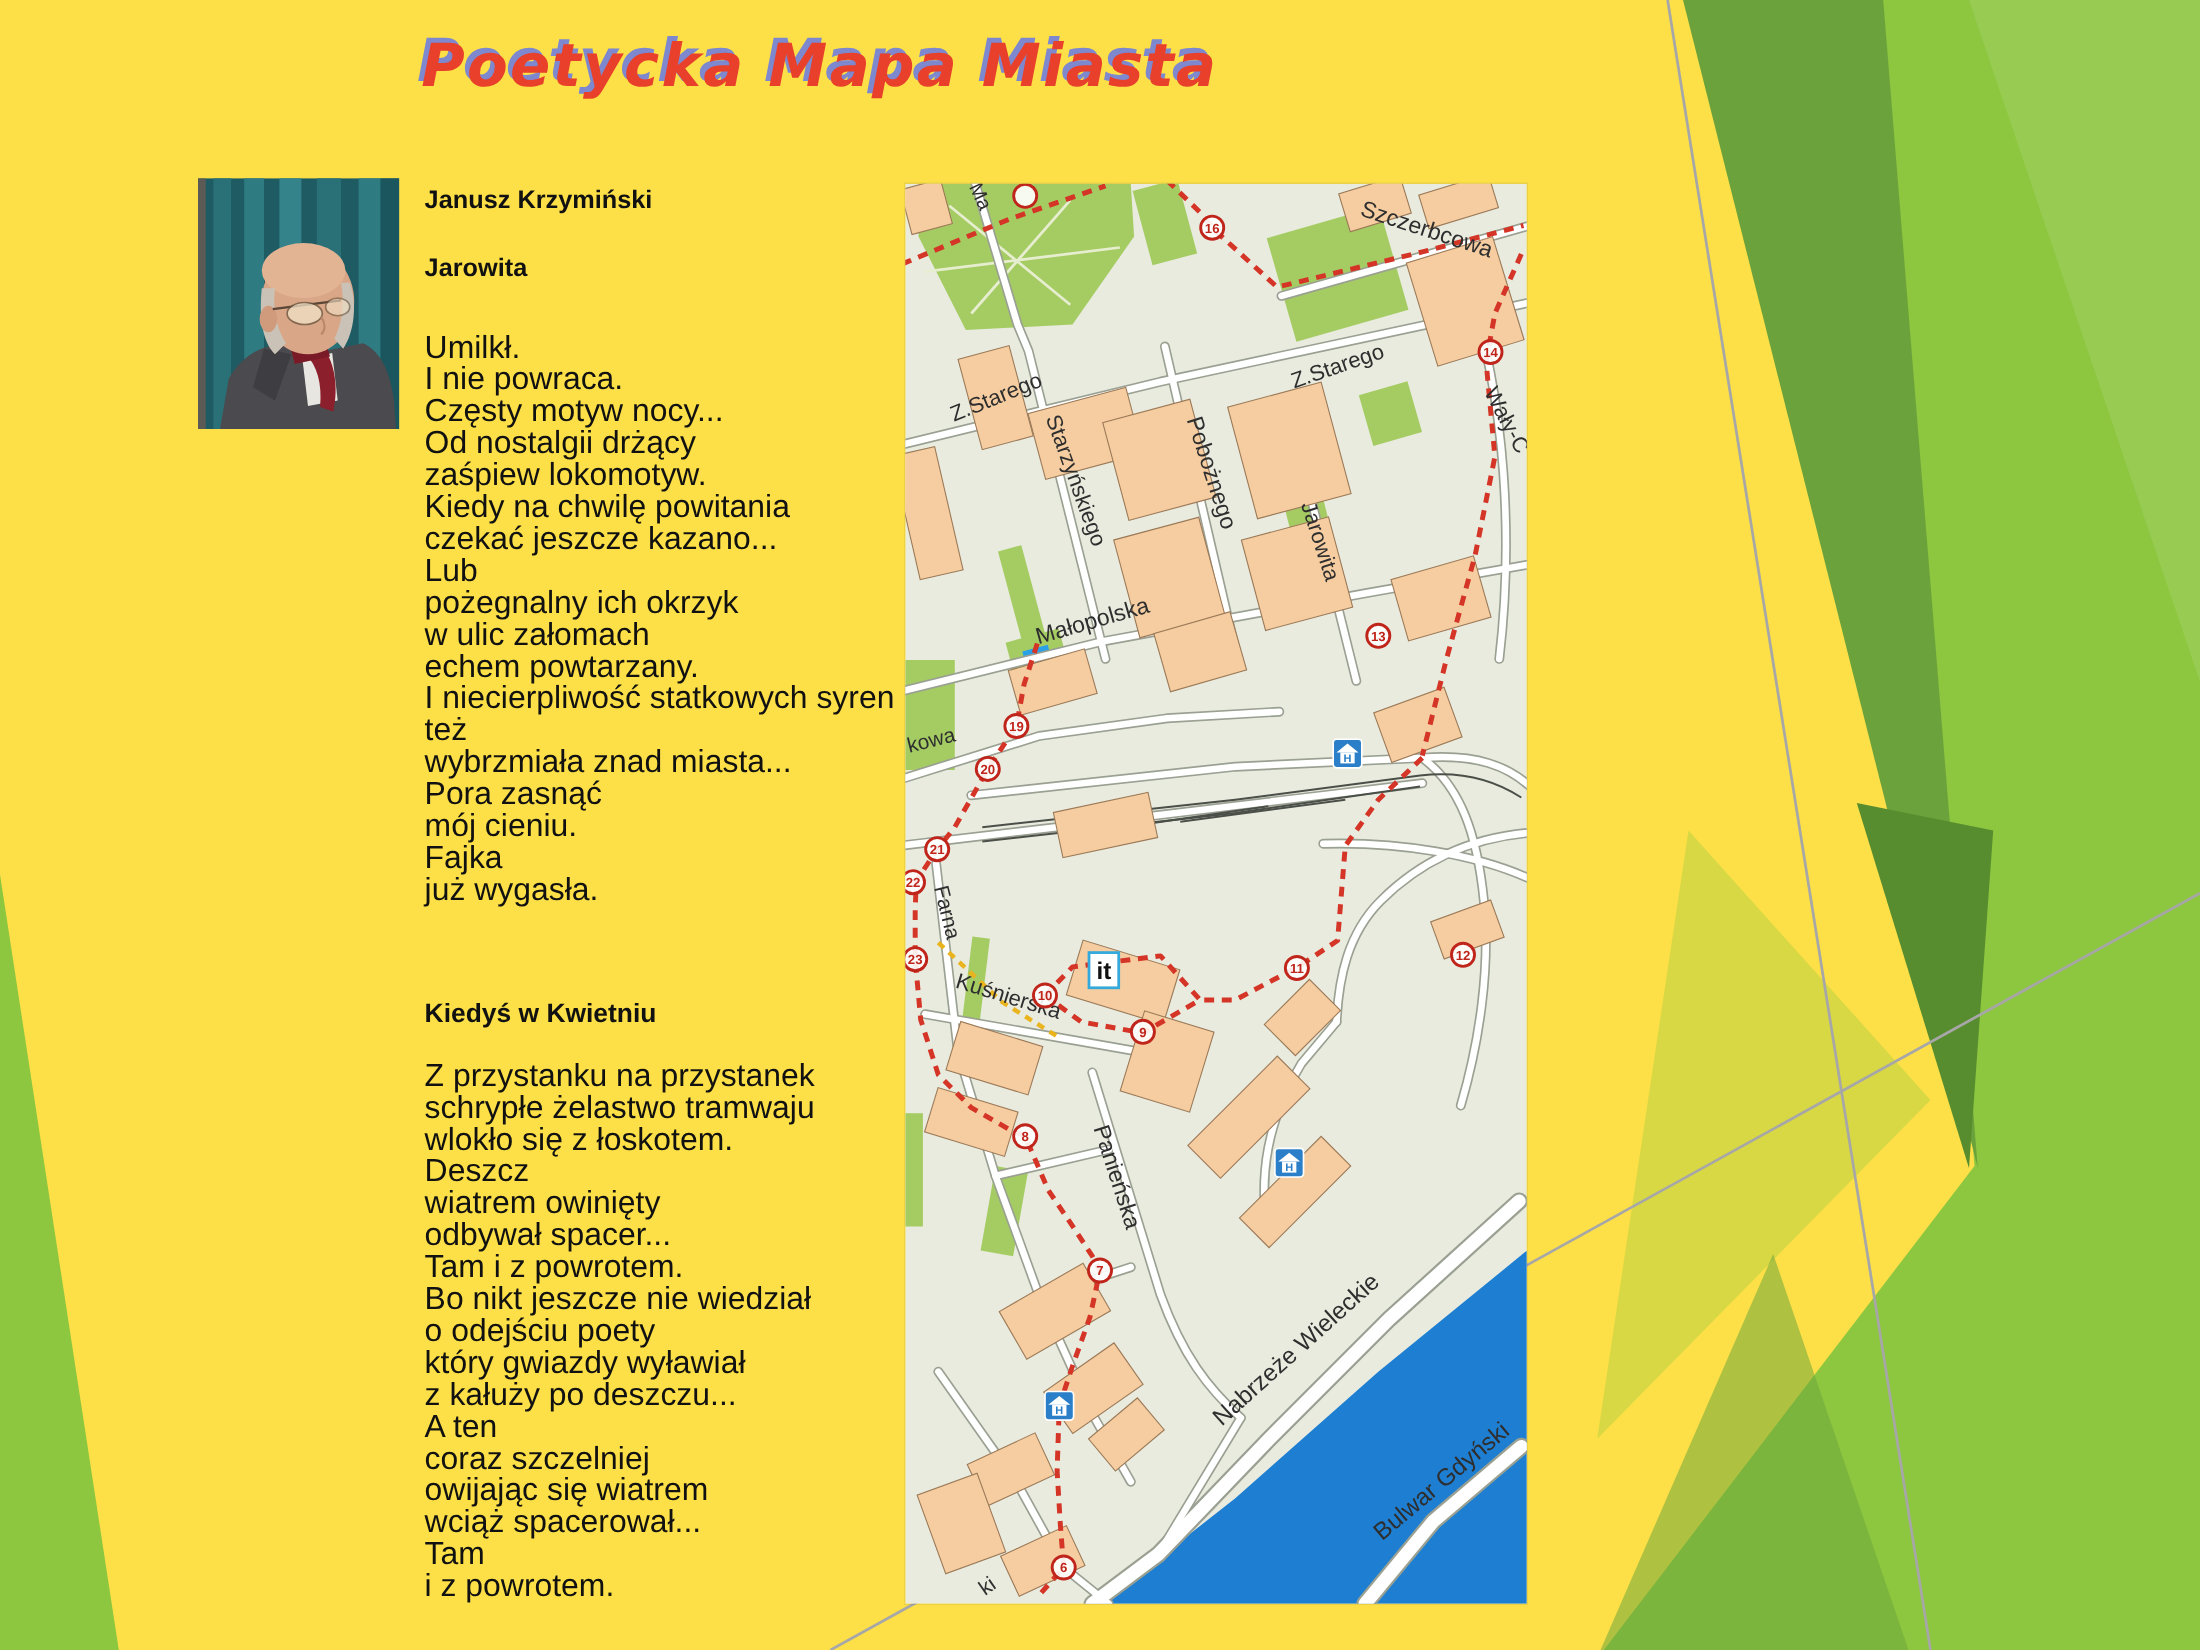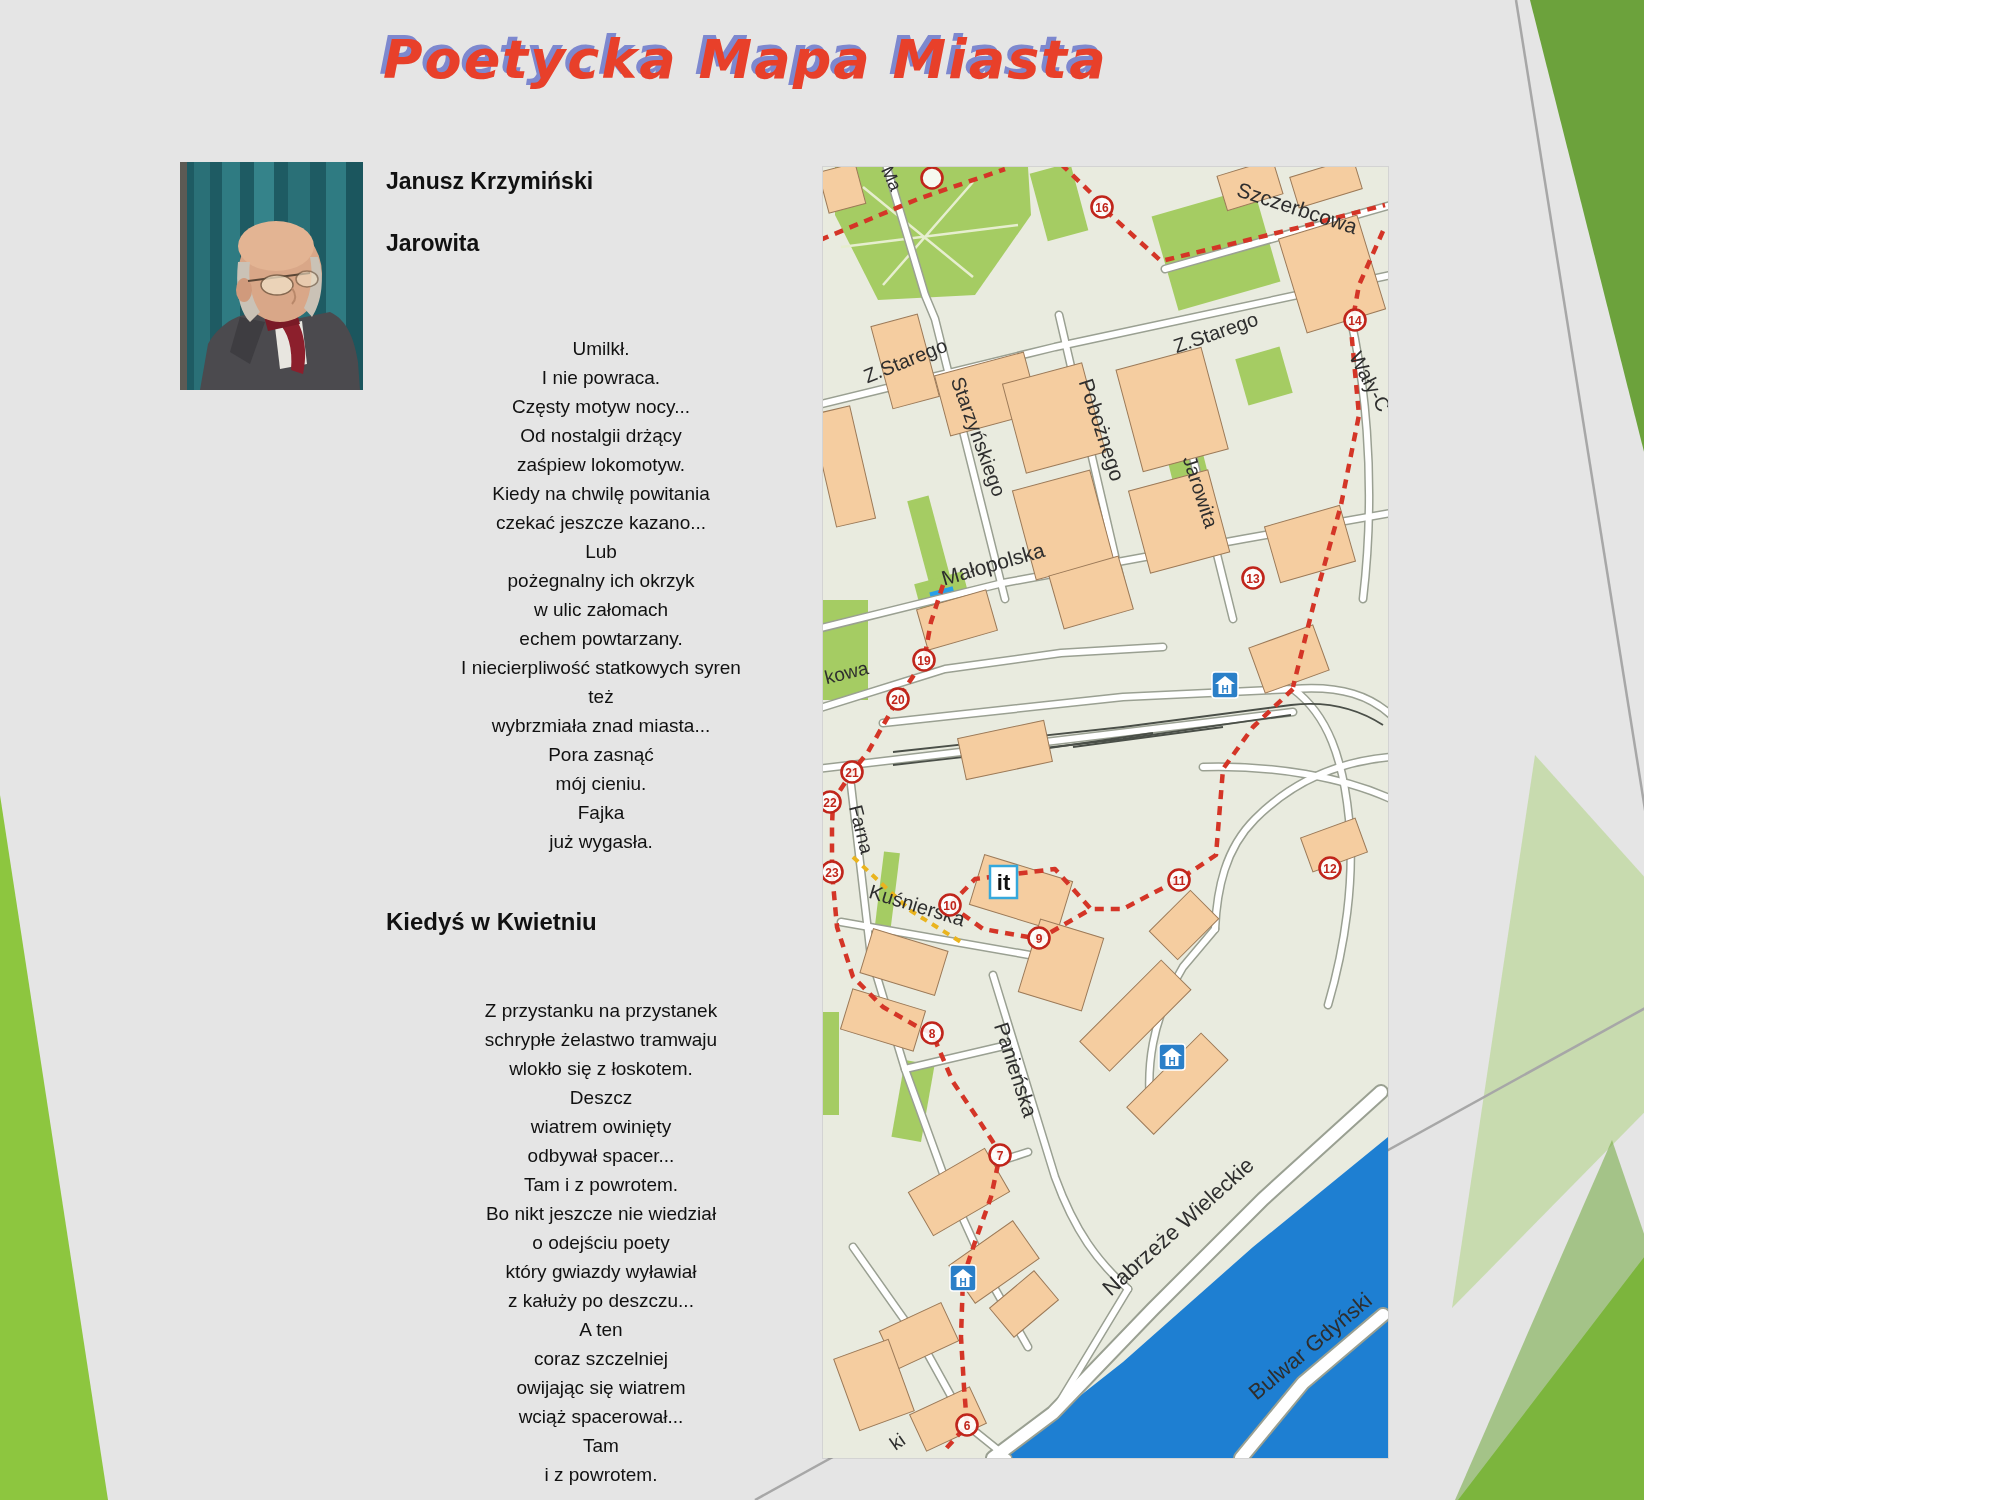--- a/index.html
+++ b/index.html
@@ -1,27 +1,27 @@
 <!DOCTYPE html>
 <html><head>
 <meta charset="utf-8">
 <style>
   html,body{margin:0;padding:0;background:#fff;}
-  .slide{position:relative;width:1644px;height:1500px;background:#e5e5e5;overflow:hidden;
-         font-family:"Liberation Sans",sans-serif;text-align:center;}
+  .slide{position:relative;width:2000px;height:1500px;background:#fde047;overflow:hidden;
+         font-family:"Liberation Sans",sans-serif;}
   .deco{position:absolute;left:0;top:0;z-index:0;}
   .title{position:absolute;left:383px;top:28px;z-index:3;
          font-family:"DejaVu Sans",sans-serif;font-weight:bold;font-style:italic;
          font-size:54px;letter-spacing:2px;white-space:nowrap;}
   .photo{position:absolute;left:180px;top:162px;z-index:2;}
   .txt{position:absolute;left:386px;z-index:2;color:#111;}
   .author{top:168px;font-size:23px;font-weight:bold;}
   .ptitle1{top:230px;font-size:23px;font-weight:bold;}
   .ptitle2{top:908px;font-size:24px;font-weight:bold;}
-  .poem{font-size:19px;line-height:29px;white-space:pre-line;width:430px;margin-top:32px;}
+  .poem{font-size:29px;line-height:29px;white-space:pre-line;width:430px;}
   .poem1{top:302px;}
   .poem2{top:964px;}
   .map{position:absolute;left:823px;top:167px;z-index:2;box-shadow:0 0 0 1px rgba(0,0,0,.08);}
   .map text{font-family:"Liberation Sans",sans-serif;}
   
   .water{fill:var(--water,#1e7fd2);}
   .park{fill:var(--park,#a5cc63);}
   .pool{fill:#29a0e8;}
   .bld{fill:var(--building,#f5cda0);stroke:#9c7a58;stroke-width:1;}
   .rc{fill:none;stroke:#9aa092;stroke-width:9;stroke-linecap:round;stroke-linejoin:round;}

